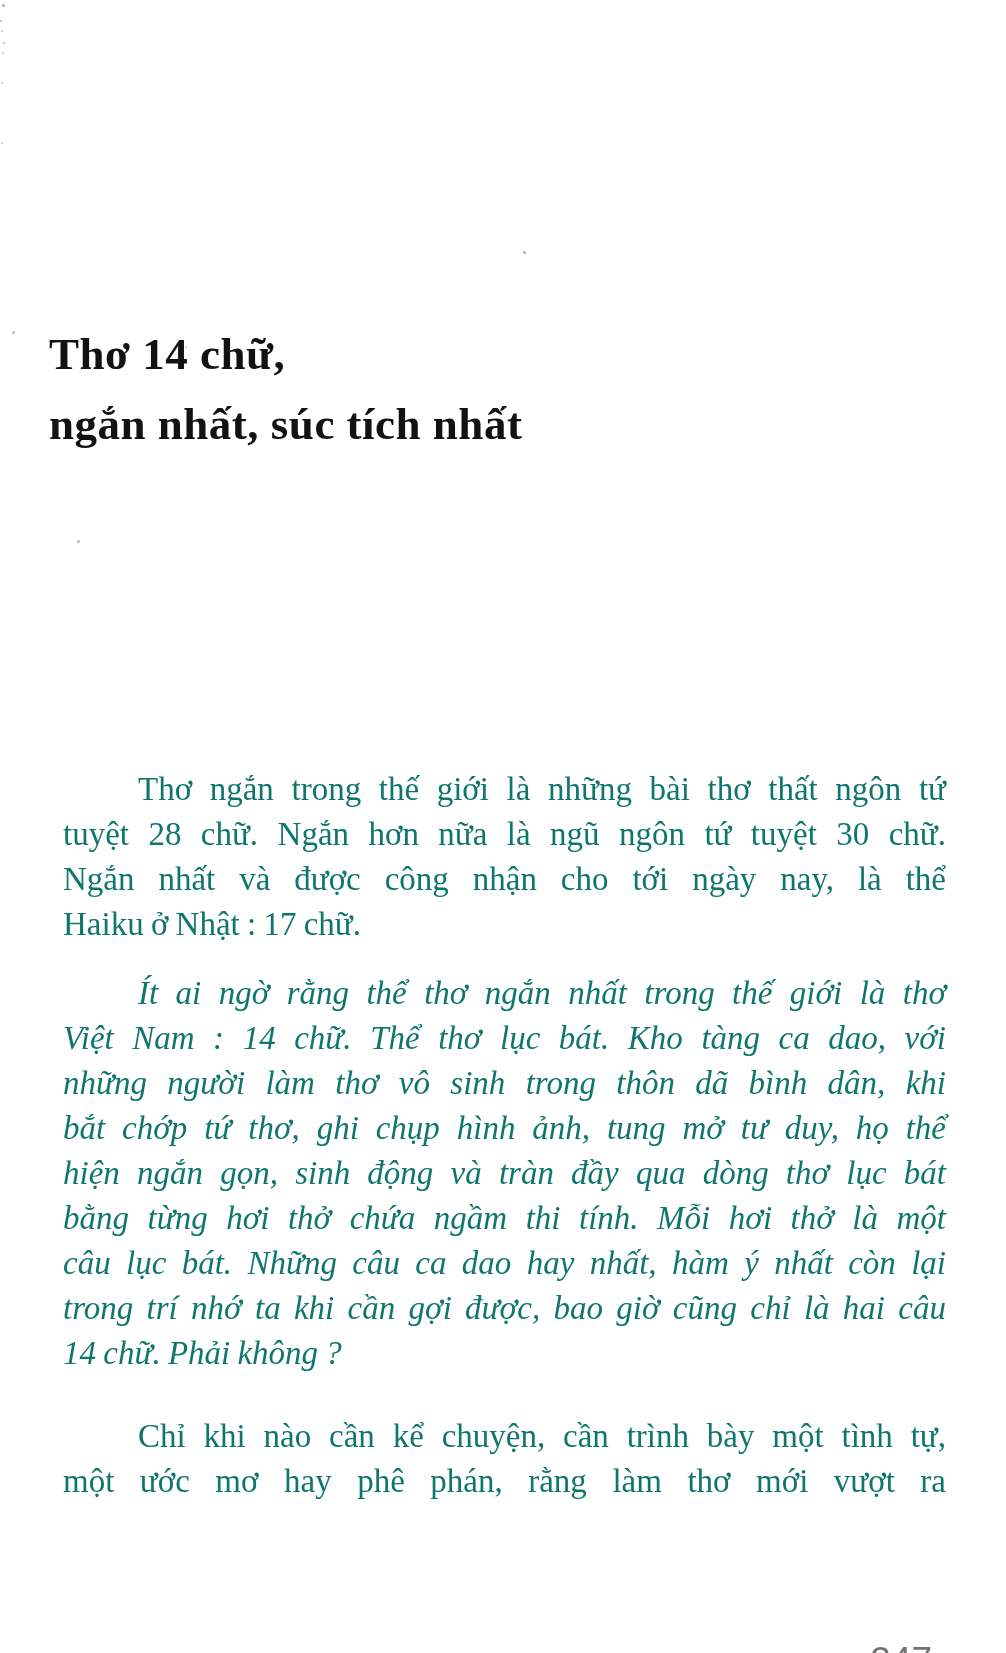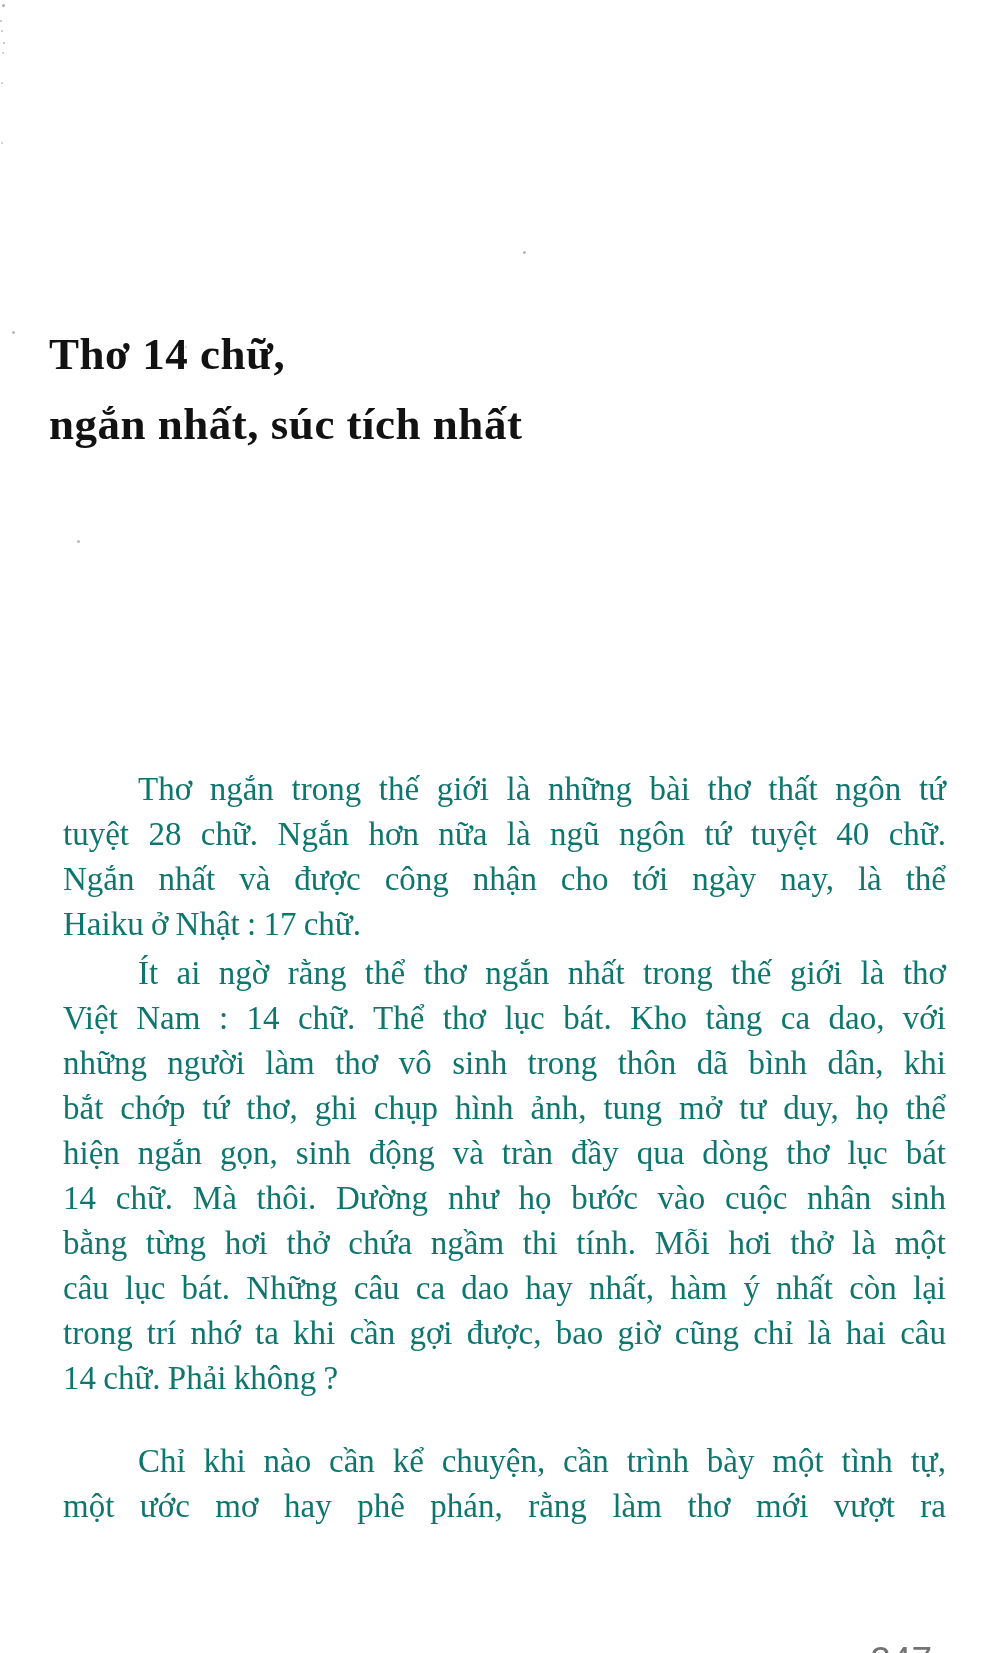--- a/index.html
+++ b/index.html
@@ -35,21 +35,21 @@
     position: absolute;
     top: 767px;
     left: 63px;
     width: 883px;
     font-size: 33px;
     line-height: 45px;
     word-spacing: -1px;
     color: #0f766e;
   }
   .paragraph { margin: 0; }
-  .paragraph:nth-child(2) { margin-top: 4px; }
+  .paragraph:nth-child(2) { margin-top: 24px; font-style: italic; }
   .paragraph:nth-child(3) { margin-top: 38px; }
   .line {
     text-align: justify;
     text-align-last: justify;
     white-space: normal;
   }
   .line.first { text-indent: 75px; }
   .line.no-justify-last { text-align-last: left; }
   
   .page-number {
@@ -86,31 +86,30 @@
   <i class="sp" style="left:77px;top:540px;width:3px;height:3px;opacity:.6;"></i>
 
   <header class="chapter-title">
     <div>Thơ 14 chữ,</div>
     <div>ngắn nhất, súc tích nhất</div>
   </header>
 
   <main class="body-text">
       <div class="paragraph">
         <div class="line first">Thơ ngắn trong thế giới là những bài thơ thất ngôn tứ</div>
-        <div class="line">tuyệt 28 chữ. Ngắn hơn nữa là ngũ ngôn tứ tuyệt 40 chữ.</div>
+        <div class="line">tuyệt 28 chữ. Ngắn hơn nữa là ngũ ngôn tứ tuyệt 30 chữ.</div>
         <div class="line">Ngắn nhất và được công nhận cho tới ngày nay, là thể</div>
         <div class="line no-justify-last">Haiku ở Nhật : 17 chữ.</div>
       </div>
       <div class="paragraph">
         <div class="line first">Ít ai ngờ rằng thể thơ ngắn nhất trong thế giới là thơ</div>
         <div class="line">Việt Nam : 14 chữ. Thể thơ lục bát. Kho tàng ca dao, với</div>
         <div class="line">những người làm thơ vô sinh trong thôn dã bình dân, khi</div>
         <div class="line">bắt chớp tứ thơ, ghi chụp hình ảnh, tung mở tư duy, họ thể</div>
         <div class="line">hiện ngắn gọn, sinh động và tràn đầy qua dòng thơ lục bát</div>
-        <div class="line">14 chữ. Mà thôi. Dường như họ bước vào cuộc nhân sinh</div>
         <div class="line">bằng từng hơi thở chứa ngầm thi tính. Mỗi hơi thở là một</div>
         <div class="line">câu lục bát. Những câu ca dao hay nhất, hàm ý nhất còn lại</div>
         <div class="line">trong trí nhớ ta khi cần gợi được, bao giờ cũng chỉ là hai câu</div>
         <div class="line no-justify-last">14 chữ. Phải không ?</div>
       </div>
       <div class="paragraph">
         <div class="line first">Chỉ khi nào cần kể chuyện, cần trình bày một tình tự,</div>
         <div class="line">một ước mơ hay phê phán, rằng làm thơ mới vượt ra</div>
       </div>
     </main>

